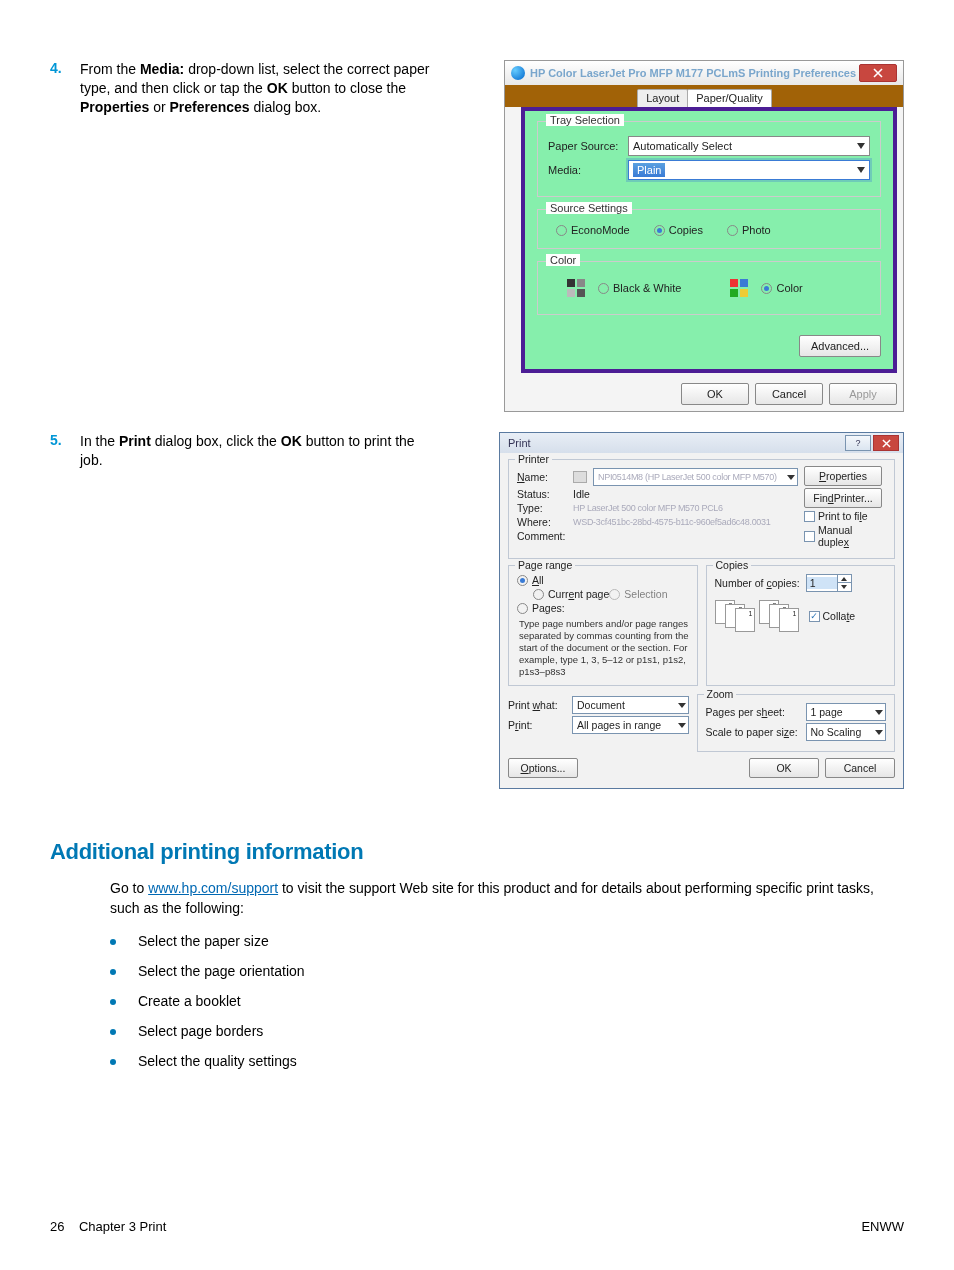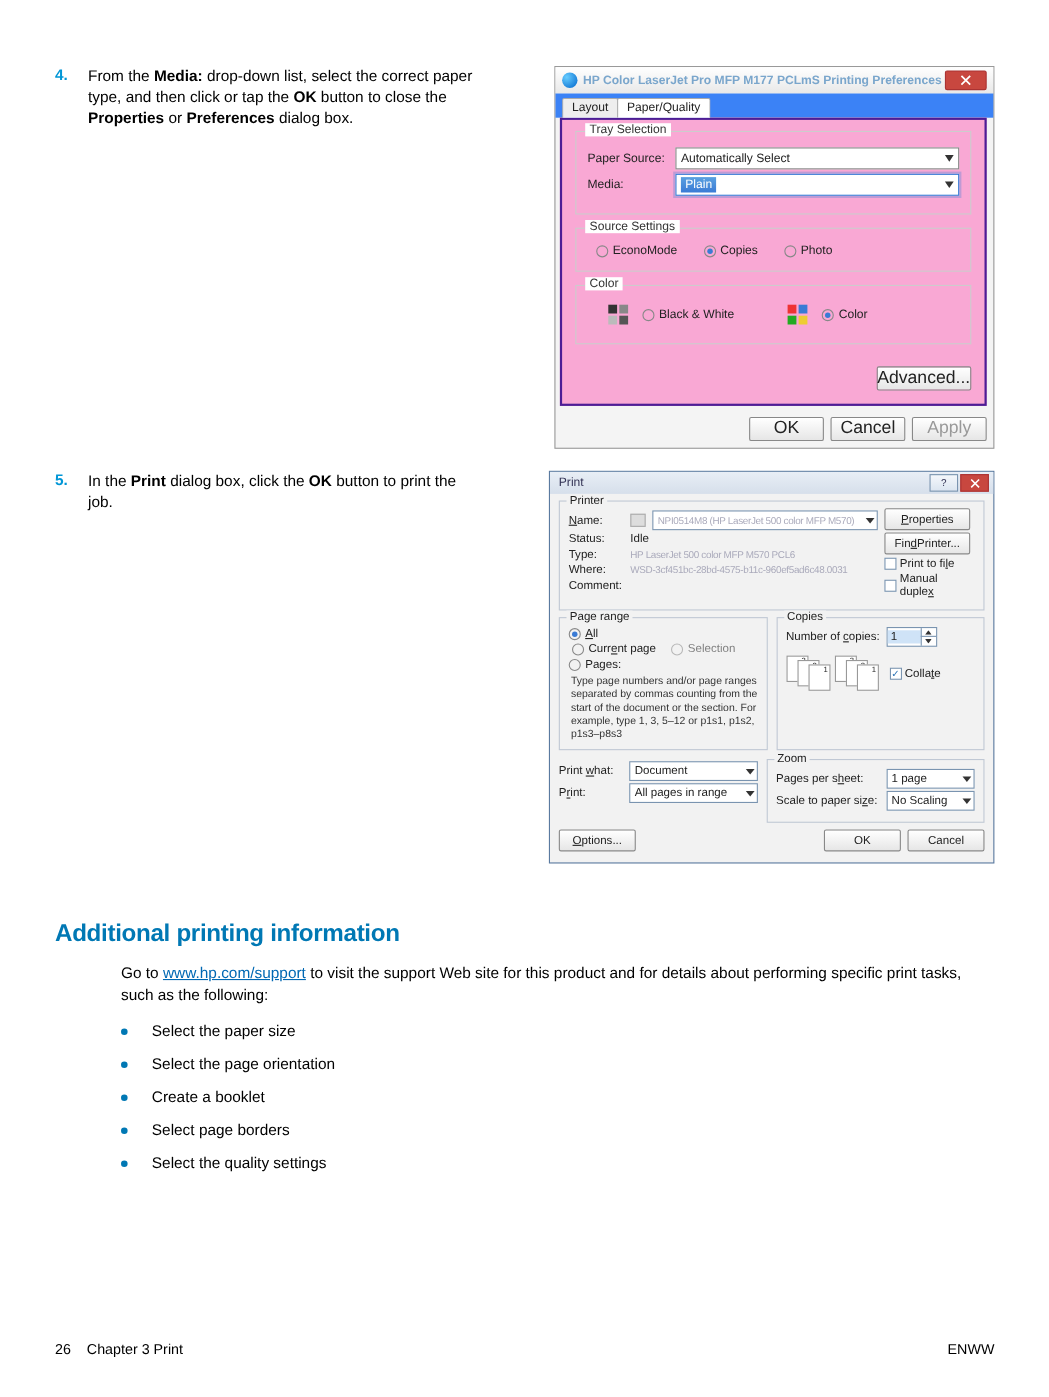--- a/index.html
+++ b/index.html
@@ -11,41 +11,41 @@
   .step-text { width: 360px; font-size: 14px; line-height: 1.35; flex-shrink: 0; }
   .step-text b { font-weight: bold; }
 
   
   .dlg1 { width: 400px; border: 1px solid #999; background: #f4f4f4; font-family: "Segoe UI", Tahoma, sans-serif; font-size: 11px; color: #222; margin-left: auto; }
   .dlg1 .titlebar { display: flex; align-items: center; padding: 3px 6px; background: linear-gradient(#fff,#e8e8e8); font-weight: bold; }
   .dlg1 .titlebar .ico { width: 14px; height: 14px; border-radius: 50%; background: radial-gradient(circle at 30% 30%, #6cf, #06c); margin-right: 5px; flex-shrink:0;}
   .dlg1 .titlebar .ttl { flex: 1; color: #7aa6cc; font-size: 11px; overflow: hidden; white-space: nowrap; }
   .dlg1 .titlebar .close { width: 38px; height: 18px; background: #c8473f; border: 1px solid #a33; border-radius: 2px; display:flex;align-items:center;justify-content:center;}
   .dlg1 .titlebar .close svg { width:10px; height:10px; }
-  .dlg1 .tabs { display: flex; height: 22px; padding: 4px 6px 0 6px; background:#3b82f6;}
+  .dlg1 .tabs { display: flex; height: 22px; padding: 4px 6px 0 6px; background:#a16207;justify-content:center;}
   .dlg1 .tabs .tab { border: 1px solid #aaa; border-bottom: none; padding: 2px 8px; background: #fff; font-size: 11px; margin-right: -1px; border-radius: 2px 2px 0 0;}
   .dlg1 .tabs .tab.inactive { background: #eee;}
-  .dlg1 .body { background: #f9a8d4; border: 2px solid #4c1d95; margin: 0 6px 6px 4px; padding: 10px 12px 8px 12px; }
+  .dlg1 .body { background: #86efac; border: 4px solid #4c1d95; margin: 0 6px 6px 16px; padding: 10px 12px 8px 12px; }
   .group { border: 1px solid #ccc; padding: 10px 10px 12px 10px; margin-bottom: 12px; position: relative; }
   .group-legend { position: absolute; top: -8px; left: 8px; background: #fff; padding: 0 4px; font-size: 11px; color: #333; }
   .tray-row { display: flex; align-items: center; margin: 4px 0; }
   .tray-row label { width: 80px; }
   .combo { flex: 1; height: 20px; border: 1px solid #888; background: #fff; display: flex; align-items: center; padding: 0 4px; justify-content: space-between; }
   .combo.hl { border: 1px solid #3a7bd5; box-shadow: 0 0 0 2px rgba(58,123,213,.3); background:#fff;}
   .combo.hl .val { background: linear-gradient(#5aa0e0,#3a7bd5); color: #fff; padding: 1px 4px; }
   .combo .arrow { width: 0; height: 0; border-left: 4px solid transparent; border-right: 4px solid transparent; border-top: 6px solid #333; }
   .radio-row { display: flex; gap: 24px; padding: 4px 4px 0 8px; align-items:center;}
   .radio { display: flex; align-items: center; gap: 4px; }
   .radio .dot { width: 11px; height: 11px; border-radius: 50%; border: 1px solid #888; display:flex;align-items:center;justify-content:center;}
   .radio .dot.sel::after { content:""; width:5px; height:5px; border-radius:50%; background:#3a7bd5;}
   .color-row { display: flex; align-items: center; gap: 12px; padding: 6px 0 4px 18px; }
   .color-ico { width: 20px; height: 20px; }
   .btnrow1 { display: flex; justify-content: flex-end; padding: 8px 0 4px 0; }
   .btnrow2 { display: flex; justify-content: flex-end; gap: 6px; padding: 4px 6px 6px 0; }
-  .btn { min-width: 68px; height: 22px; border: 1px solid #888; background: linear-gradient(#fff,#e6e6e6); font-size: 16px; display:flex;align-items:center;justify-content:center; border-radius:2px;text-align:right;}
+  .btn { min-width: 68px; height: 22px; border: 1px solid #888; background: linear-gradient(#fff,#e6e6e6); font-size: 11px; display:flex;align-items:center;justify-content:center; border-radius:2px;text-align:right;}
   .btn.disabled { color: #999; }
 
   
   .dlg2 { width: 405px; border: 1px solid #5a7aa0; background: #f2f2f2; font-family: "Segoe UI", Tahoma, sans-serif; font-size: 10.5px; color: #222; margin-left: auto; }
   .dlg2 .titlebar2 { display:flex; align-items:center; justify-content:space-between; background: linear-gradient(#e8eef6,#d6dfeb); padding: 2px 4px 2px 8px;}
   .dlg2 .titlebar2 .t2 { color:#335; font-size:11px;}
   .dlg2 .titlebar2 .controls { display:flex; gap:2px;}
   .dlg2 .titlebar2 .cbt { width:26px; height:16px; border:1px solid #7a94b0; background:linear-gradient(#f4f7fb,#dbe5f0); display:flex;align-items:center;justify-content:center;}
   .dlg2 .titlebar2 .cbt.red { background:#c8473f; border-color:#a33;}
   .dlg2 .body2 { padding: 6px 8px 8px 8px; }
@@ -252,21 +252,21 @@
         </div>
       </div>
 
       <div class="twocol">
         <div class="fs">
           <span class="fs-legend">Page range</span>
           <div class="radio" style="margin:2px 0">
               <span class="dot sel"></span>
               <span><span class="underline">A</span>ll</span>
             </div>
-          <div style="display:flex;gap:14px;margin:2px 3px">
+          <div style="display:flex;margin:2px 16px">
             <div class="radio">
                 <span class="dot"></span>
                 <span>Curr<span class="underline">e</span>nt page</span>
               </div>
             <div class="radio" style="opacity:.55">
                 <span class="dot"></span>
                 <span>Selection</span>
               </div>
           </div>
           <div class="radio" style="margin:2px 0">

